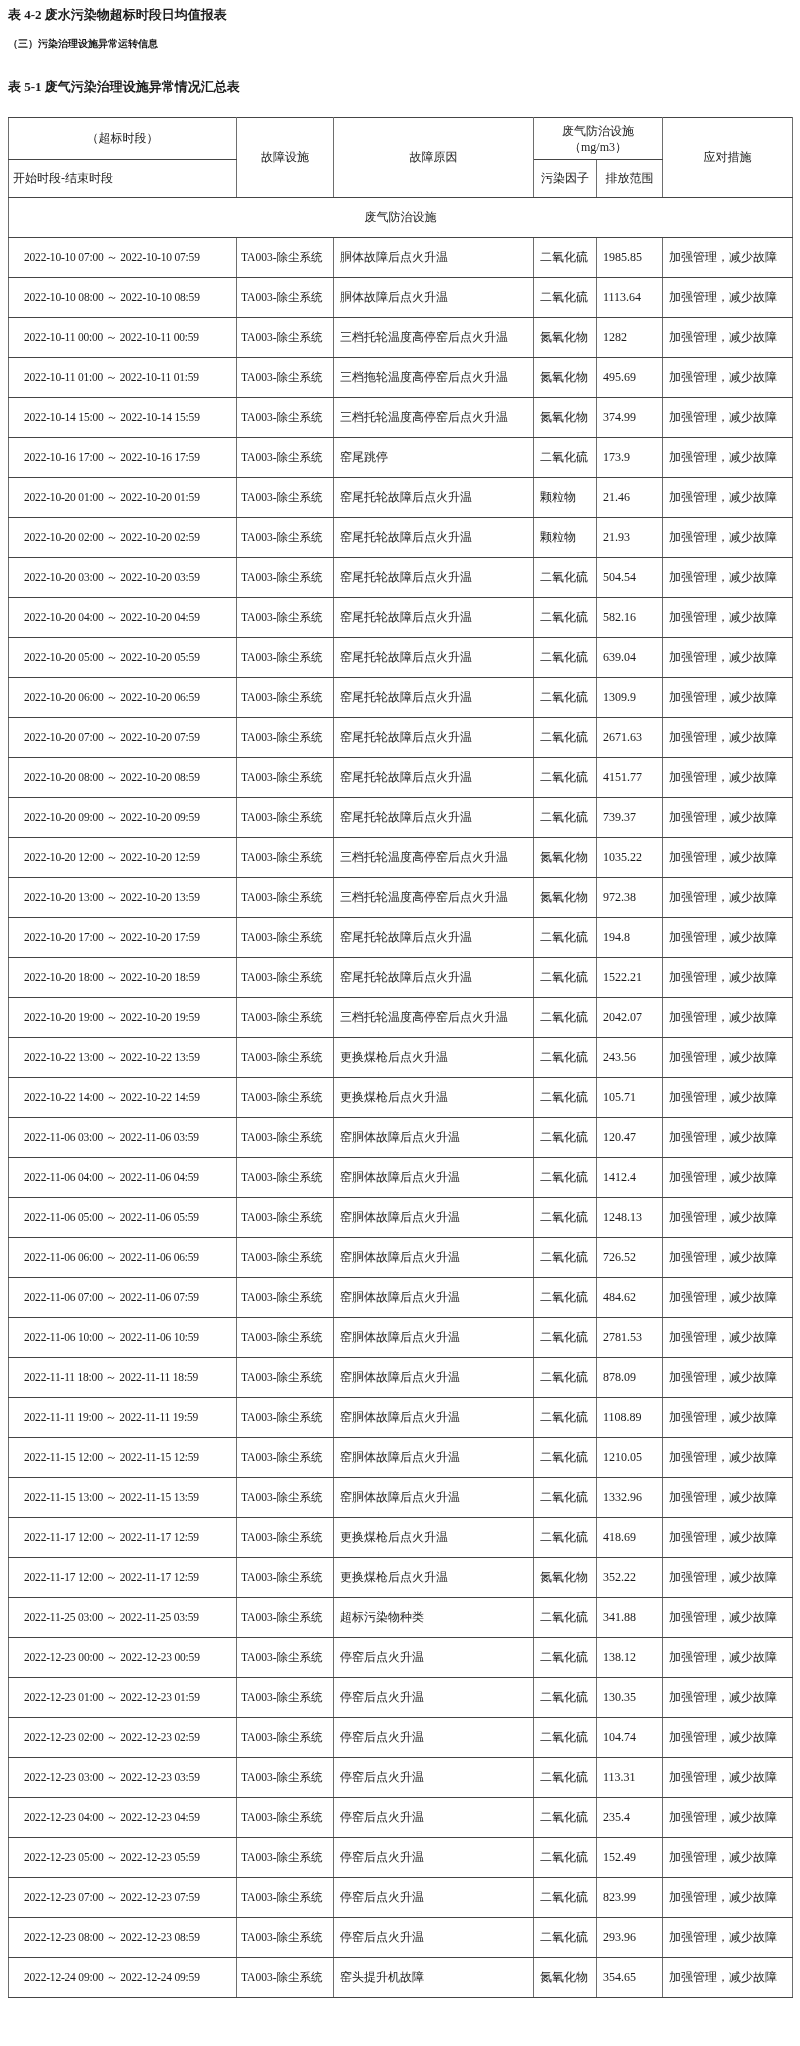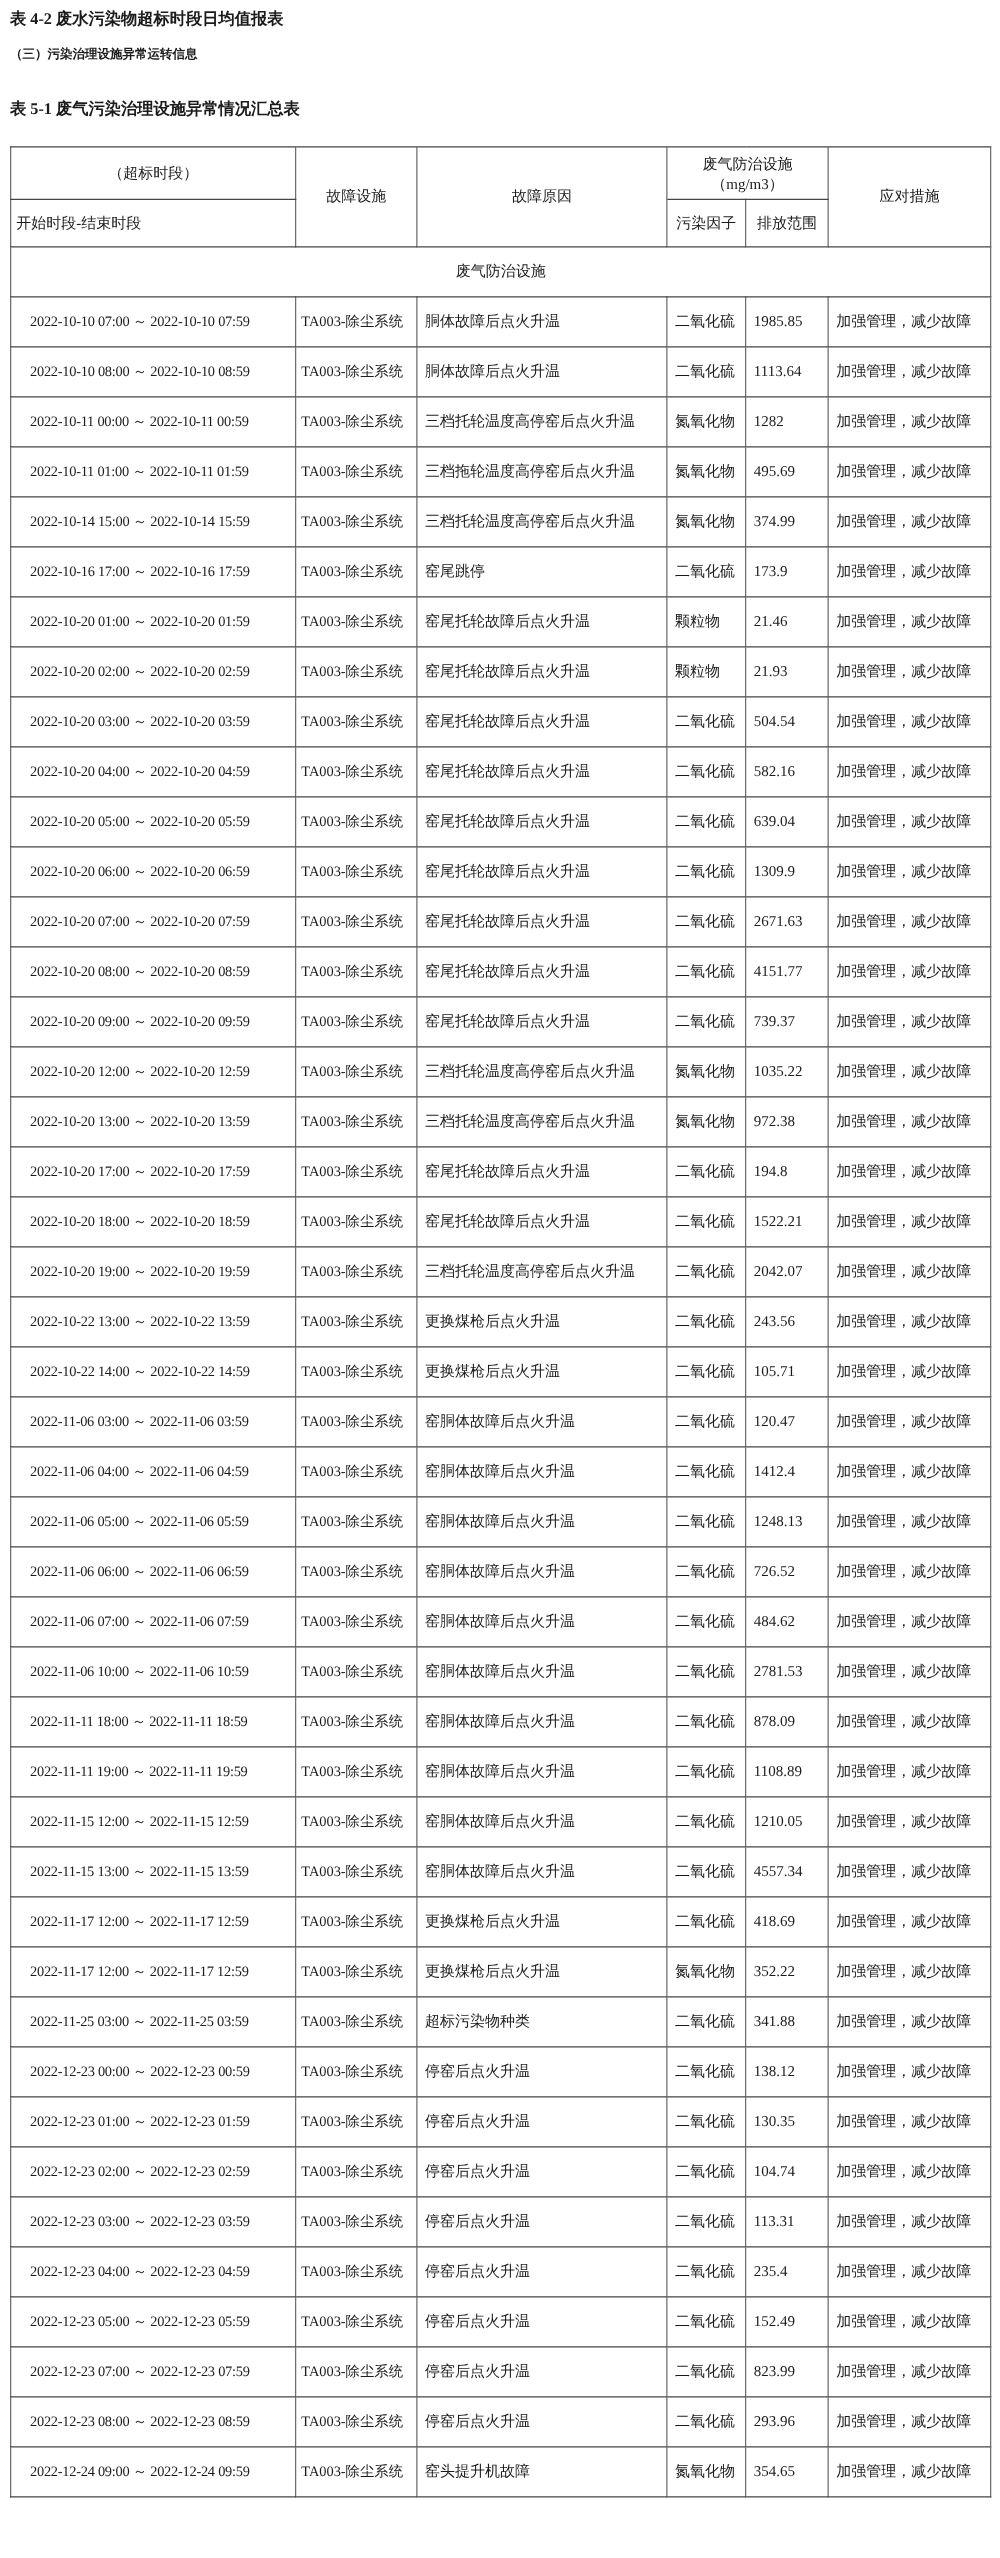--- a/index.html
+++ b/index.html
@@ -320,21 +320,21 @@
     <td class="c-rea">窑胴体故障后点火升温</td>
     <td class="c-factor">二氧化硫</td>
     <td class="c-range">1210.05</td>
     <td class="c-measure">加强管理，减少故障</td>
   </tr>
         <tr class="data-row">
     <td class="c-time">2022-11-15 13:00 ～ 2022-11-15 13:59</td>
     <td class="c-fac">TA003-除尘系统</td>
     <td class="c-rea">窑胴体故障后点火升温</td>
     <td class="c-factor">二氧化硫</td>
-    <td class="c-range">4557.34</td>
+    <td class="c-range">1332.96</td>
     <td class="c-measure">加强管理，减少故障</td>
   </tr>
         <tr class="data-row">
     <td class="c-time">2022-11-17 12:00 ～ 2022-11-17 12:59</td>
     <td class="c-fac">TA003-除尘系统</td>
     <td class="c-rea">更换煤枪后点火升温</td>
     <td class="c-factor">二氧化硫</td>
     <td class="c-range">418.69</td>
     <td class="c-measure">加强管理，减少故障</td>
   </tr>

